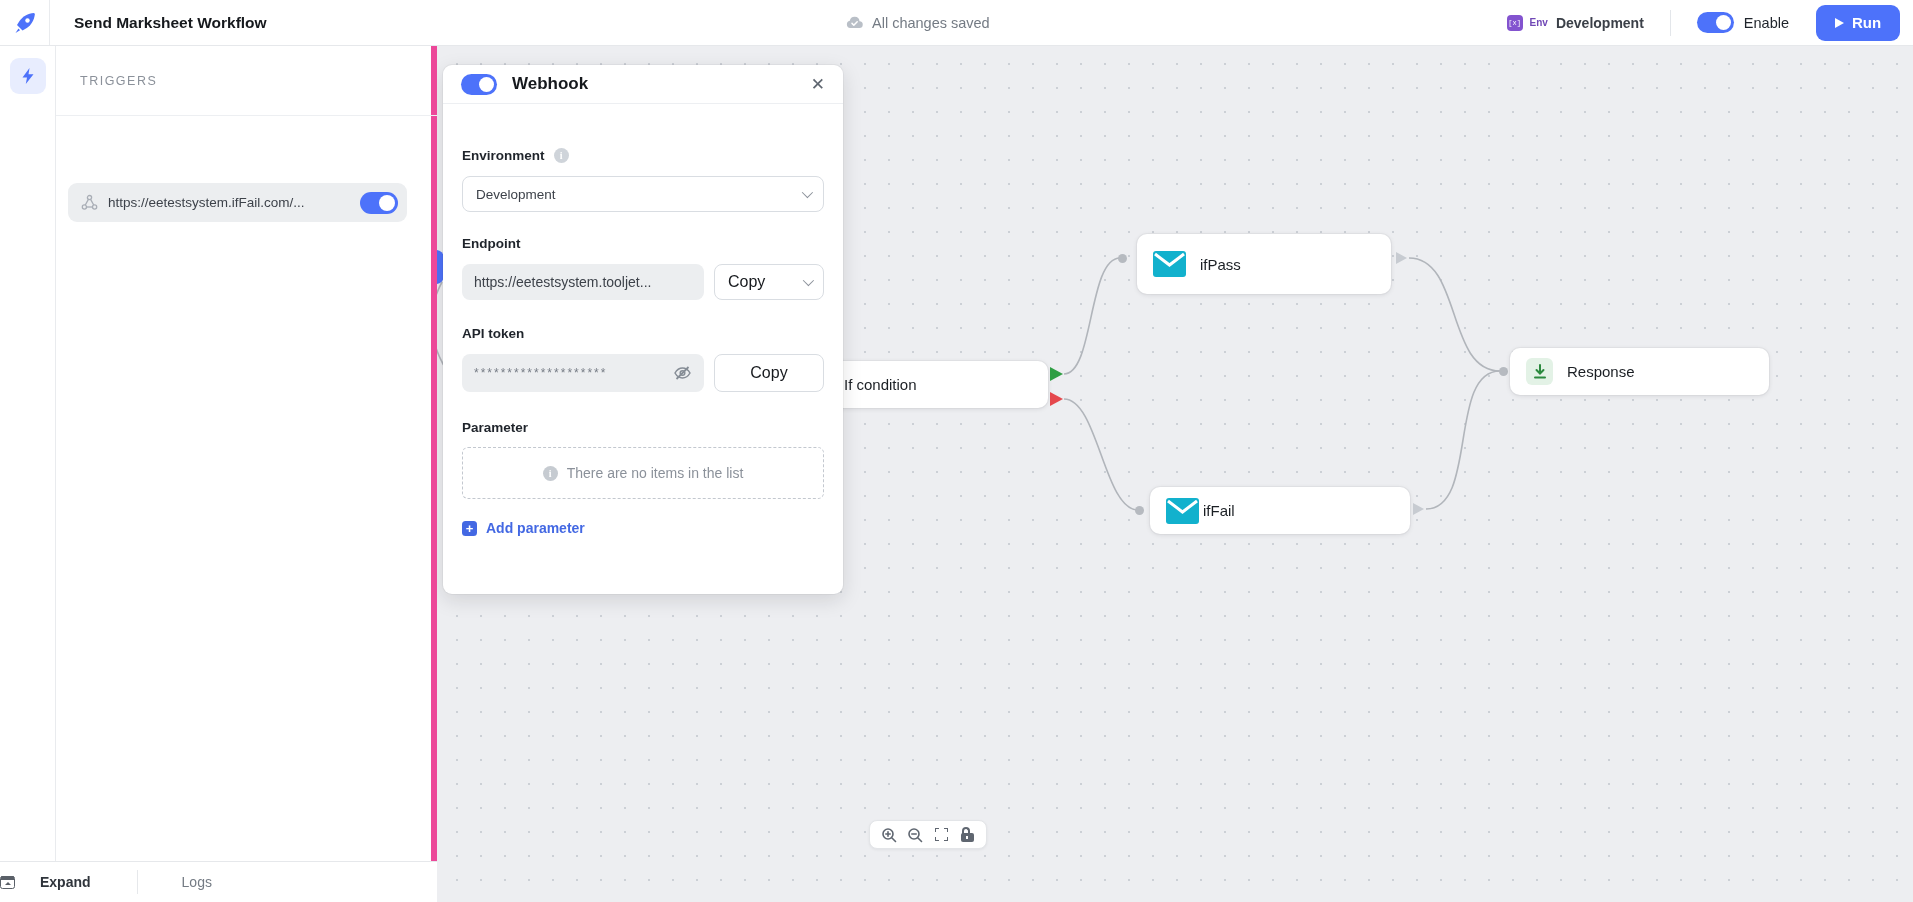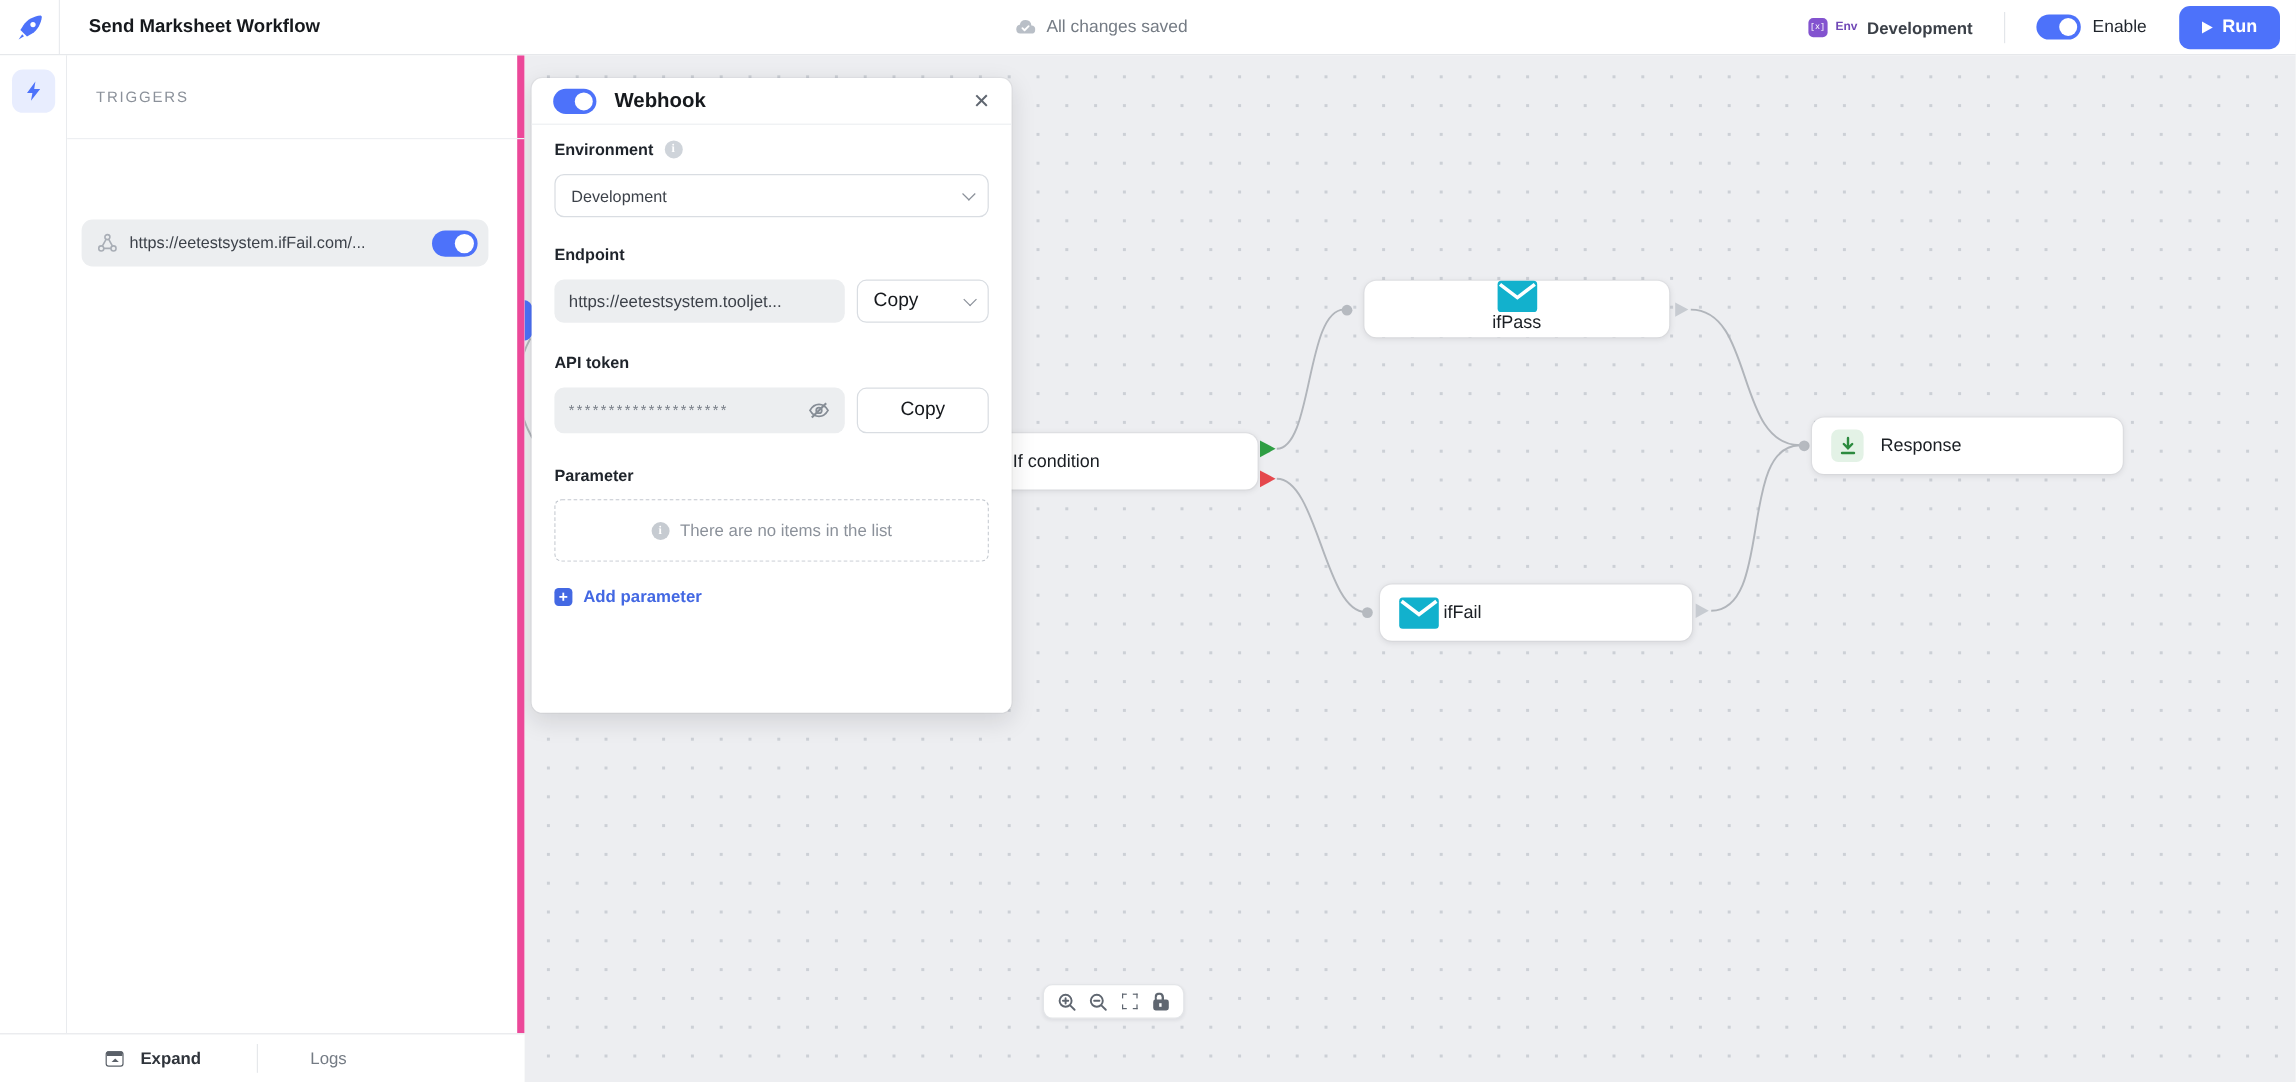--- a/index.html
+++ b/index.html
@@ -42,21 +42,21 @@
   .group-row { position:absolute; left:24px; right:22px; top:88px; height:24px; display:flex;
     align-items:center; justify-content:space-between; }
   .group-title { font-size:15.5px; font-weight:700; color:#16191d; }
   .caret-up { width:0; height:0; border-left:5px solid transparent; border-right:5px solid transparent;
     border-bottom:6px solid #3a3f46; cursor:pointer; }
   .hook-item { position:absolute; left:12px; top:137px; width:339px; height:39px; background:#eceef0;
     border-radius:9px; display:flex; align-items:center; padding:0 9px 0 13px; gap:10px; cursor:pointer; }
   .hook-url { flex:1; font-size:13.5px; color:#3d424a; white-space:nowrap; overflow:hidden; }
   .sb-footer { position:absolute; left:0; top:861px; width:437px; height:41px; background:#fff;
     border-top:1px solid #e6e8eb; z-index:31; display:flex; align-items:center; }
-  .footer-expand { display:flex; align-items:center; gap:14px; margin-left:88px; cursor:pointer;
+  .footer-expand { display:flex; align-items:center; gap:25px; cursor:pointer;
     font-size:14px; font-weight:600; color:#2f343b; }
   .footer-div { width:1px; height:24px; background:#e6e8eb; margin-left:46px; }
   .footer-logs { margin-left:44px; font-size:14px; color:#747b84; cursor:pointer; }
   .expand-ic { width:15px; height:13px; border:1.5px solid #5a6068; border-radius:2.5px; position:relative; }
   .expand-ic::before { content:""; position:absolute; left:-0.5px; top:-0.5px; width:13px; height:4px;
     background:#5a6068; border-radius:1px 1px 0 0; }
   .expand-ic::after { content:""; position:absolute; left:3.5px; top:5.5px; width:0; height:0;
     border-left:3px solid transparent; border-right:3px solid transparent; border-bottom:3.5px solid #5a6068; }
 
   
@@ -142,21 +142,21 @@
 
   <div class="start-sliver" style="left:-47px; top:204px; width:54px; height:34px;"></div>
 
   <div class="node" style="left:323px; top:315px; width:288px; height:47px; padding-left:84px;">
     <span>If condition</span>
   </div>
   <div class="tri-right tri-green" style="left:613px; top:321px;"></div>
   <div class="tri-right tri-red" style="left:613px; top:346px;"></div>
 
   <div class="dot" style="left:681px; top:208px;"></div>
-  <div class="node" style="left:700px; top:188px; width:254px; height:47px; padding:0 16px; gap:0;flex-direction:column;">
+  <div class="node" style="left:700px; top:188px; width:254px; height:60px; padding:0 16px; gap:14px;">
     <span class="mail-ic">
       <svg width="33" height="26">
           <polyline points="2,3 16.5,14 31,3" stroke="#fff" stroke-width="3" fill="none"></polyline>
         </svg>
     </span>
     <span>ifPass</span>
   </div>
   <div class="tri-right tri-gray" style="left:959px; top:206px;"></div>
 
   <div class="dot" style="left:698px; top:460px;"></div>
@@ -286,21 +286,21 @@
 
 <div class="modal">
   <div class="modal-hd">
     <span class="toggle" style="width:36px;height:21px;">
         <span class="knob"></span>
       </span>
     <span class="modal-title">Webhook</span>
     <span class="close-x">✕</span>
   </div>
   <div class="modal-body">
-    <div class="field-label" style="margin-top:13px;">
+    <div class="field-label" style="margin-top:44px;">
       <span>Environment</span>
       <span class="info-ic">i</span>
     </div>
     <div class="select" style="margin-top:13px;">
       <span>Development</span>
       <span class="chev"></span>
     </div>
 
     <div class="field-label" style="margin-top:24px;">Endpoint</div>
     <div class="row" style="margin-top:13px;">

